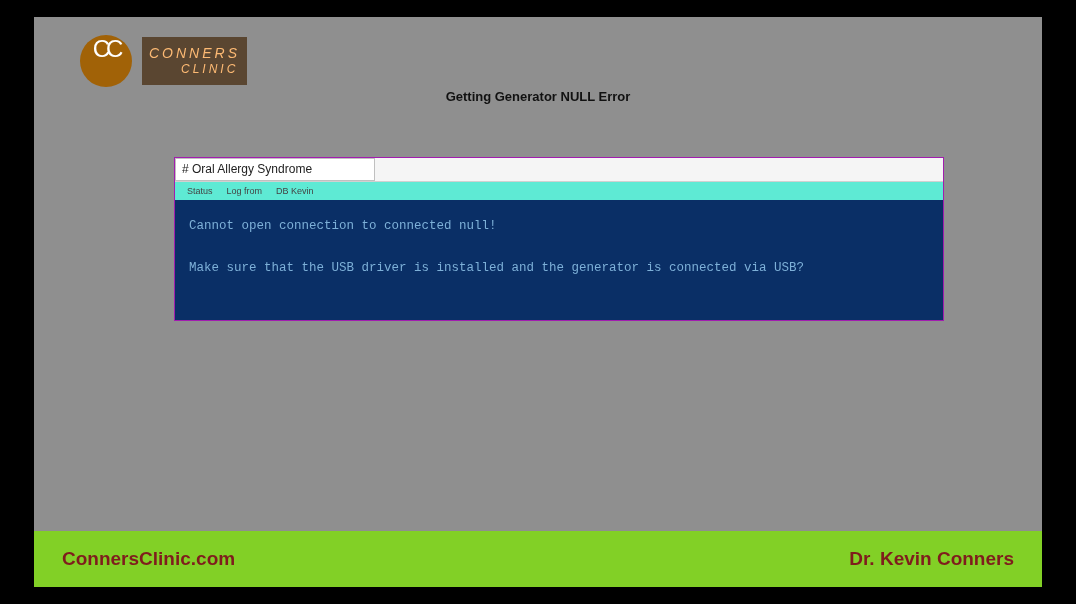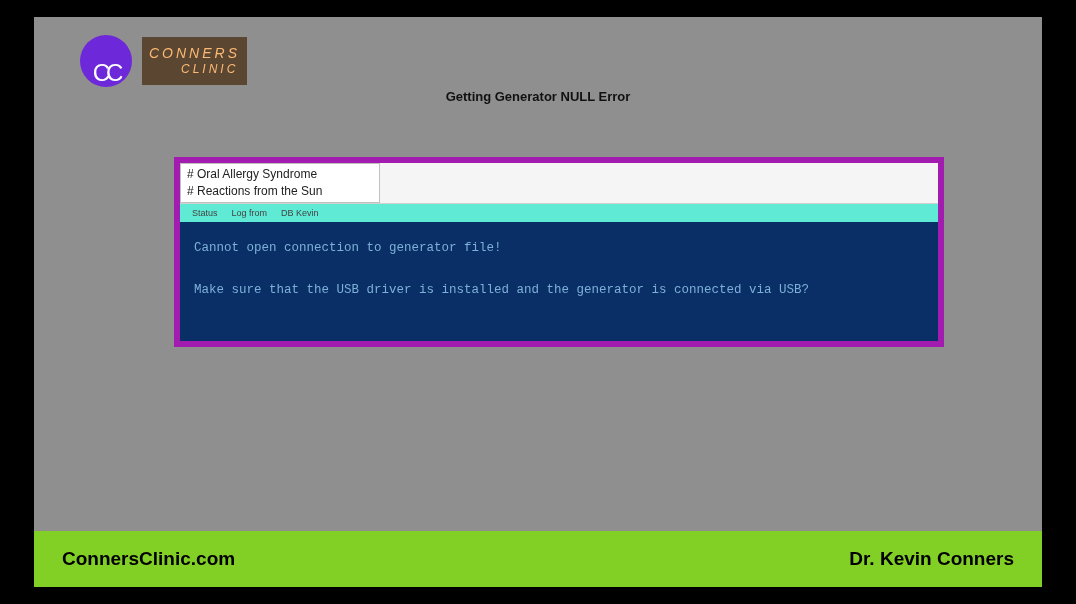--- a/index.html
+++ b/index.html
@@ -24,23 +24,23 @@
   top: 18px;
   left: 46px;
   display: flex;
   align-items: center;
   gap: 10px;
 }
 .logo-circle {
   width: 52px;
   height: 52px;
   border-radius: 50%;
-  background: #6d28d9;
+  background: #a16207;
   display: flex;
-  align-items: flex-end;
+  align-items: flex-start;
   justify-content: center;
   position: relative;
 }
 .logo-cc {
   color: #fff;
   font-size: 24px;
   font-weight: 300;
   letter-spacing: -4px;
 }
 .logo-text {
@@ -63,21 +63,21 @@
   font-weight: 700;
   font-size: 13px;
   color: #111;
 }
 .app-window {
   position: absolute;
   top: 140px;
   left: 140px;
   width: 770px;
   background: #e8e8e8;
-  border: 6px solid #a21caf;
+  border: 1px solid #a21caf;
 }
 .list-panel {
   display: flex;
   background: #f5f5f5;
 }
 .list-box {
   width: 200px;
   background: #fff;
   border: 1px solid #c0c0c0;
   padding: 2px 6px;
@@ -110,21 +110,21 @@
   left: 0;
   width: 100%;
   height: 56px;
   background: #82d026;
   display: flex;
   align-items: center;
   justify-content: space-between;
   padding: 0 28px;
   font-weight: 800;
   font-size: 19px;
-  color: #000000;
+  color: #7f1d1d;
 }
 </style>
 </head>
 <body>
 
 <div class="video-frame">
 
   <div class="logo-block">
     <div class="logo-circle">
       <span class="logo-cc">CC</span>
@@ -134,29 +134,28 @@
       <div class="line2">CLINIC</div>
     </div>
   </div>
 
   <div class="page-title">Getting Generator NULL Error</div>
 
   <div class="app-window">
     <div class="list-panel">
       <div class="list-box">
         <div># Oral Allergy Syndrome</div>
-        <div># Reactions from the Sun</div>
       </div>
     </div>
     <div class="tabs-row">
       <span class="tab-label">Status</span>
       <span class="tab-label">Log from</span>
       <span class="tab-label">DB Kevin</span>
     </div>
-    <div class="console"><span>Cannot open connection to generator file!</span>
+    <div class="console"><span>Cannot open connection to connected null!</span>
 
 <span>Make sure that the USB driver is installed and the generator is connected via USB?</span></div>
   </div>
 
   <div class="bottom-bar">
     <span>ConnersClinic.com</span>
     <span>Dr. Kevin Conners</span>
   </div>
 
 </div>

